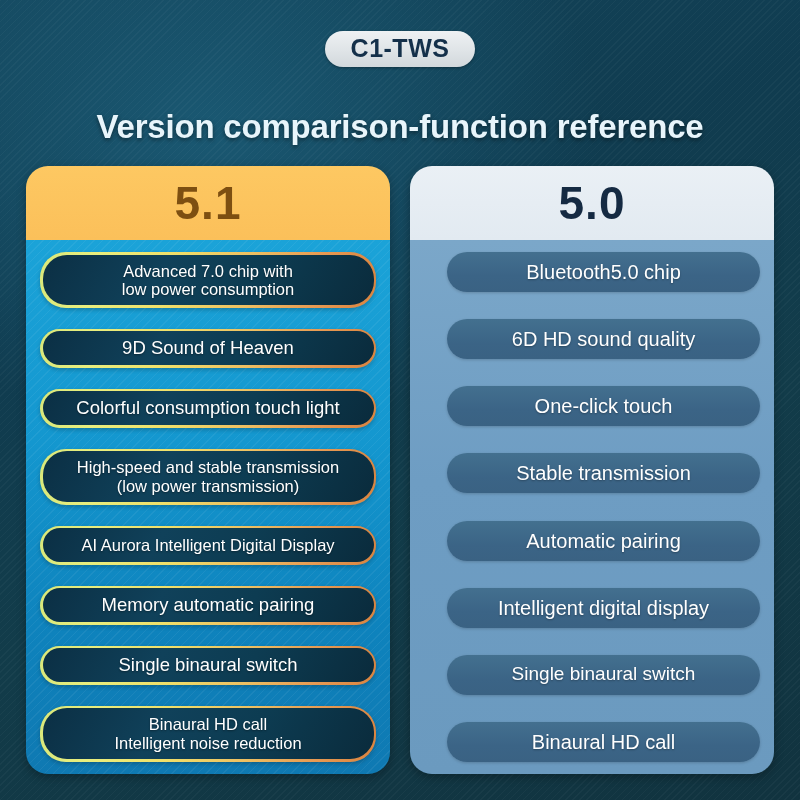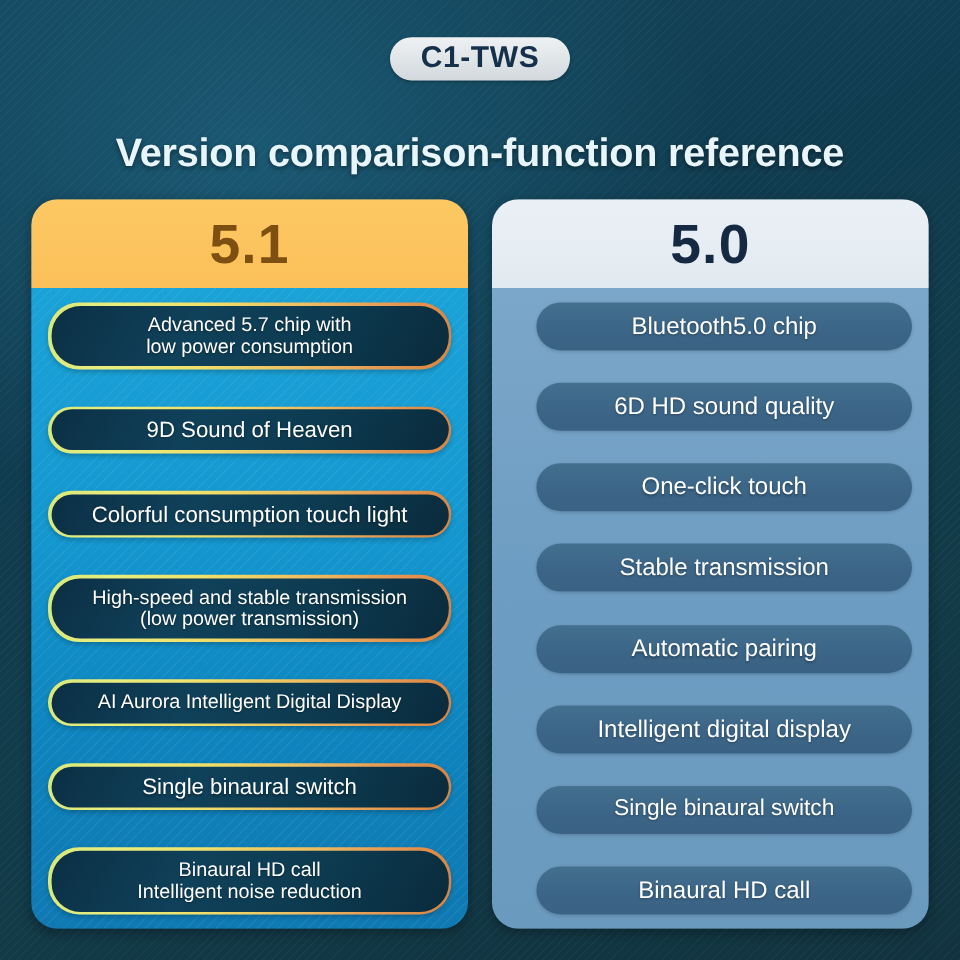--- a/index.html
+++ b/index.html
@@ -190,21 +190,21 @@
 
     <div class="card card-left">
       <div class="card-header">
         <span class="card-version">5.1</span>
       </div>
       <div class="card-body">
 
         <div class="pill-gold two-line">
           <div class="pill-inner">
             <span>
-              <span class="nowrap-line">Advanced 5.7 chip with</span>
+              <span class="nowrap-line">Advanced 7.0 chip with</span>
               <span class="nowrap-line">low power consumption</span>
             </span>
           </div>
         </div>
 
         <div class="pill-gold">
           <div class="pill-inner">
             <span>9D Sound of Heaven</span>
           </div>
         </div>
@@ -223,20 +223,25 @@
             </span>
           </div>
         </div>
 
         <div class="pill-gold small">
           <div class="pill-inner">
             <span>AI Aurora Intelligent Digital Display</span>
           </div>
         </div>
 
+        <div class="pill-gold">
+          <div class="pill-inner">
+            <span>Memory automatic pairing</span>
+          </div>
+        </div>
 
         <div class="pill-gold">
           <div class="pill-inner">
             <span>Single binaural switch</span>
           </div>
         </div>
 
         <div class="pill-gold two-line">
           <div class="pill-inner">
             <span>

